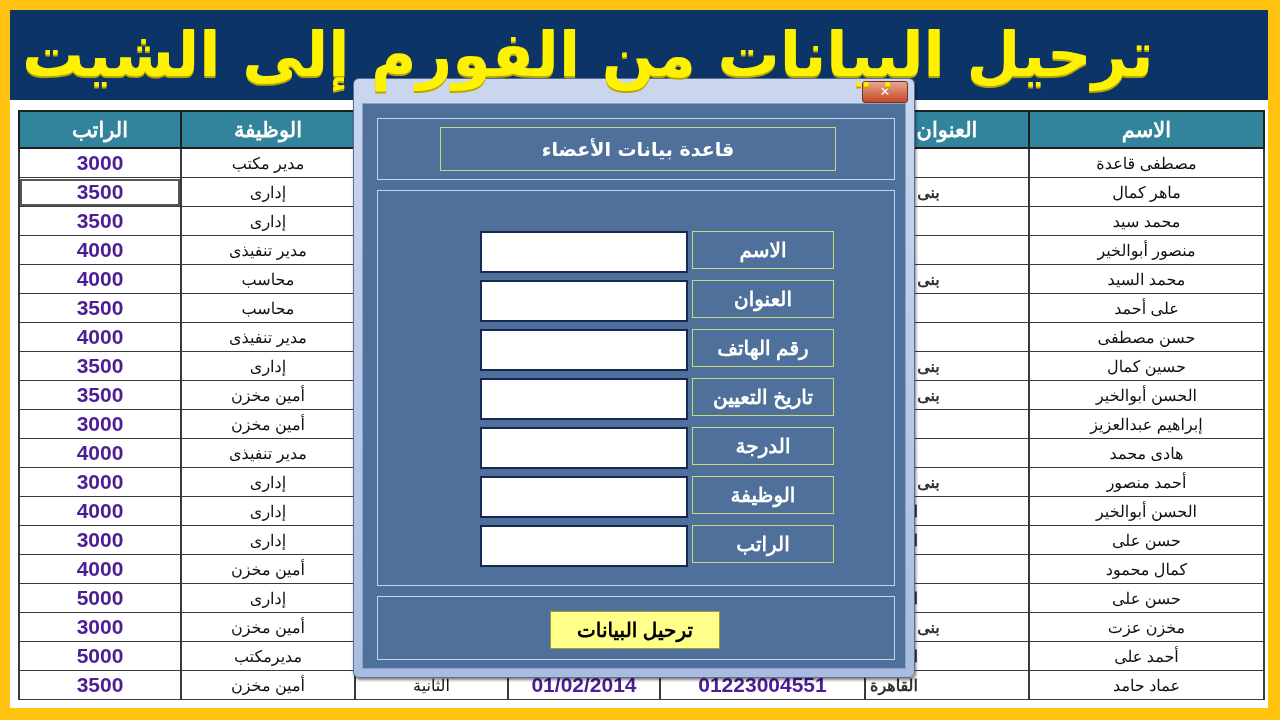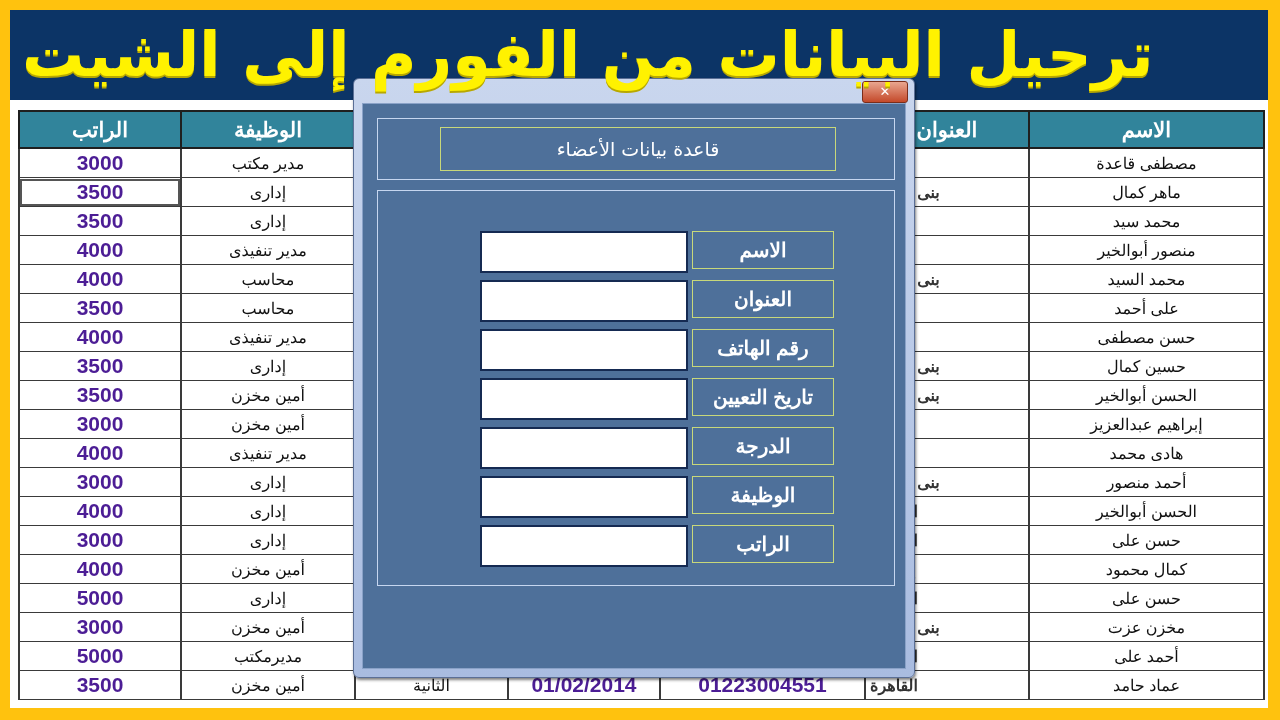--- a/index.html
+++ b/index.html
@@ -67,21 +67,21 @@
     background: #4E709A; border: 1px solid #8aa2c8;
   }
   .panel {
     position:absolute; border: 1.5px solid #C6D6F0;
   }
   .panel-top { left: 14px; top: 14px; width: 516px; height: 60px; }
   .panel-mid { left: 14px; top: 86px; width: 516px; height: 394px; }
   .panel-bot { left: 14px; top: 492px; width: 516px; height: 62px; }
   .form-heading {
     position:absolute; left: 62px; top: 8px; width: 394px; height: 42px;
-    border: 1.5px solid #C8D87A; color:#fff; font-weight:normal; font-size: 19px;
+    border: 1.5px solid #C8D87A; color:#fff; font-weight:bold; font-size: 19px;
     text-align:center; line-height:42px; direction: rtl;
   }
   .field-row { position:absolute; left: 102px; width: 356px; height: 40px; }
   .field-input {
     position:absolute; left: 0; top: 0; width: 200px; height: 36px;
     background:#fff; border: 2px solid #152a52; box-sizing: content-box;
   }
   .field-label {
     position:absolute; left: 212px; top: 0; width: 140px; height: 36px;
     border: 1.5px solid #C8D87A; color:#fff; font-weight:bold; font-size: 20px;
@@ -336,14 +336,17 @@
       </div>
       <div class="field-row" style="top:285px">
         <input class="field-input" value="" style="">
         <div class="field-label">الوظيفة</div>
       </div>
       <div class="field-row" style="top:334px">
         <input class="field-input" value="" style="">
         <div class="field-label">الراتب</div>
       </div>
     </div>
+    <div class="panel panel-bot">
+      <div class="submit-btn">ترحيل البيانات</div>
+    </div>
   </div>
 </div>
 
 </body></html>

